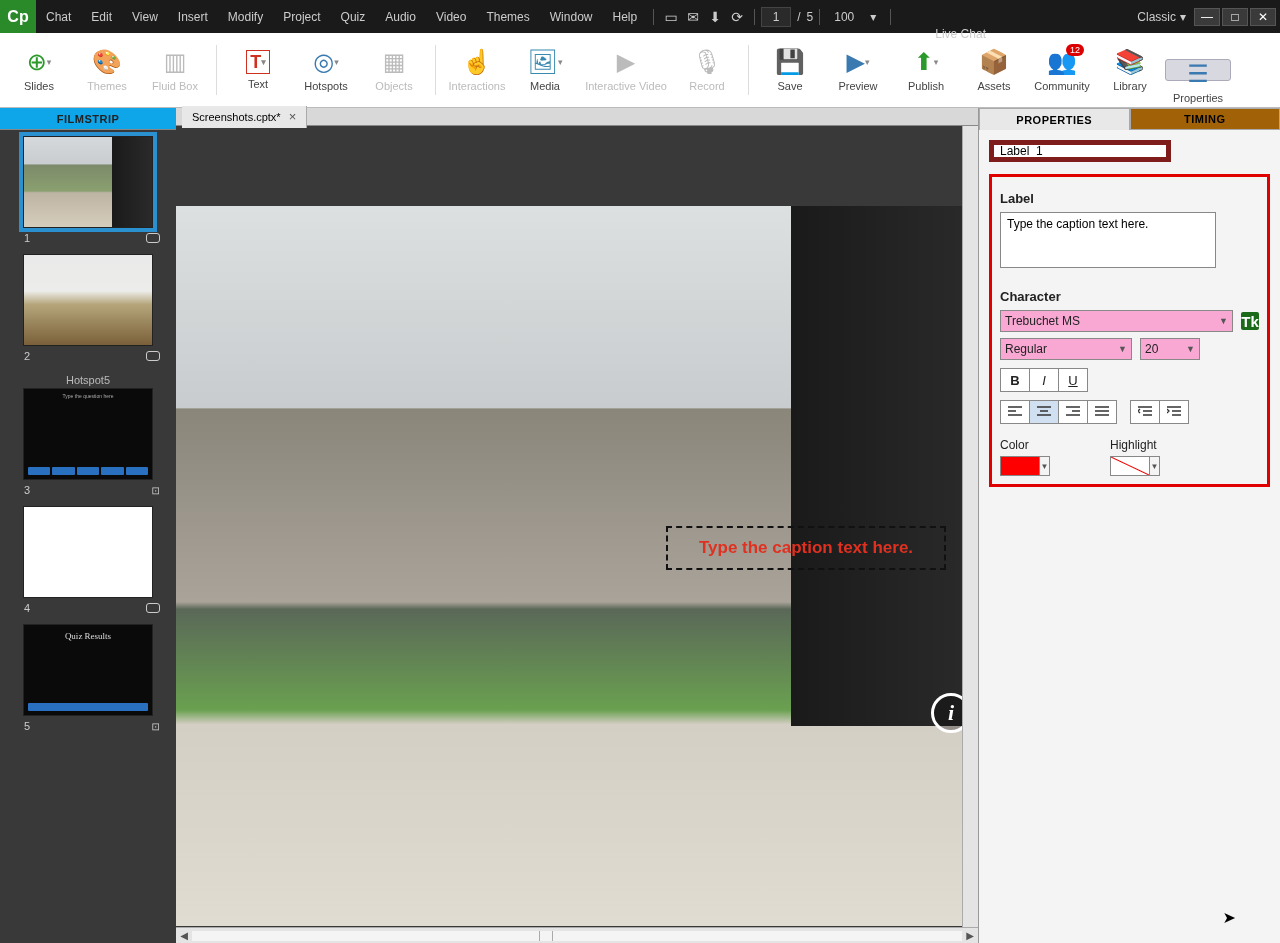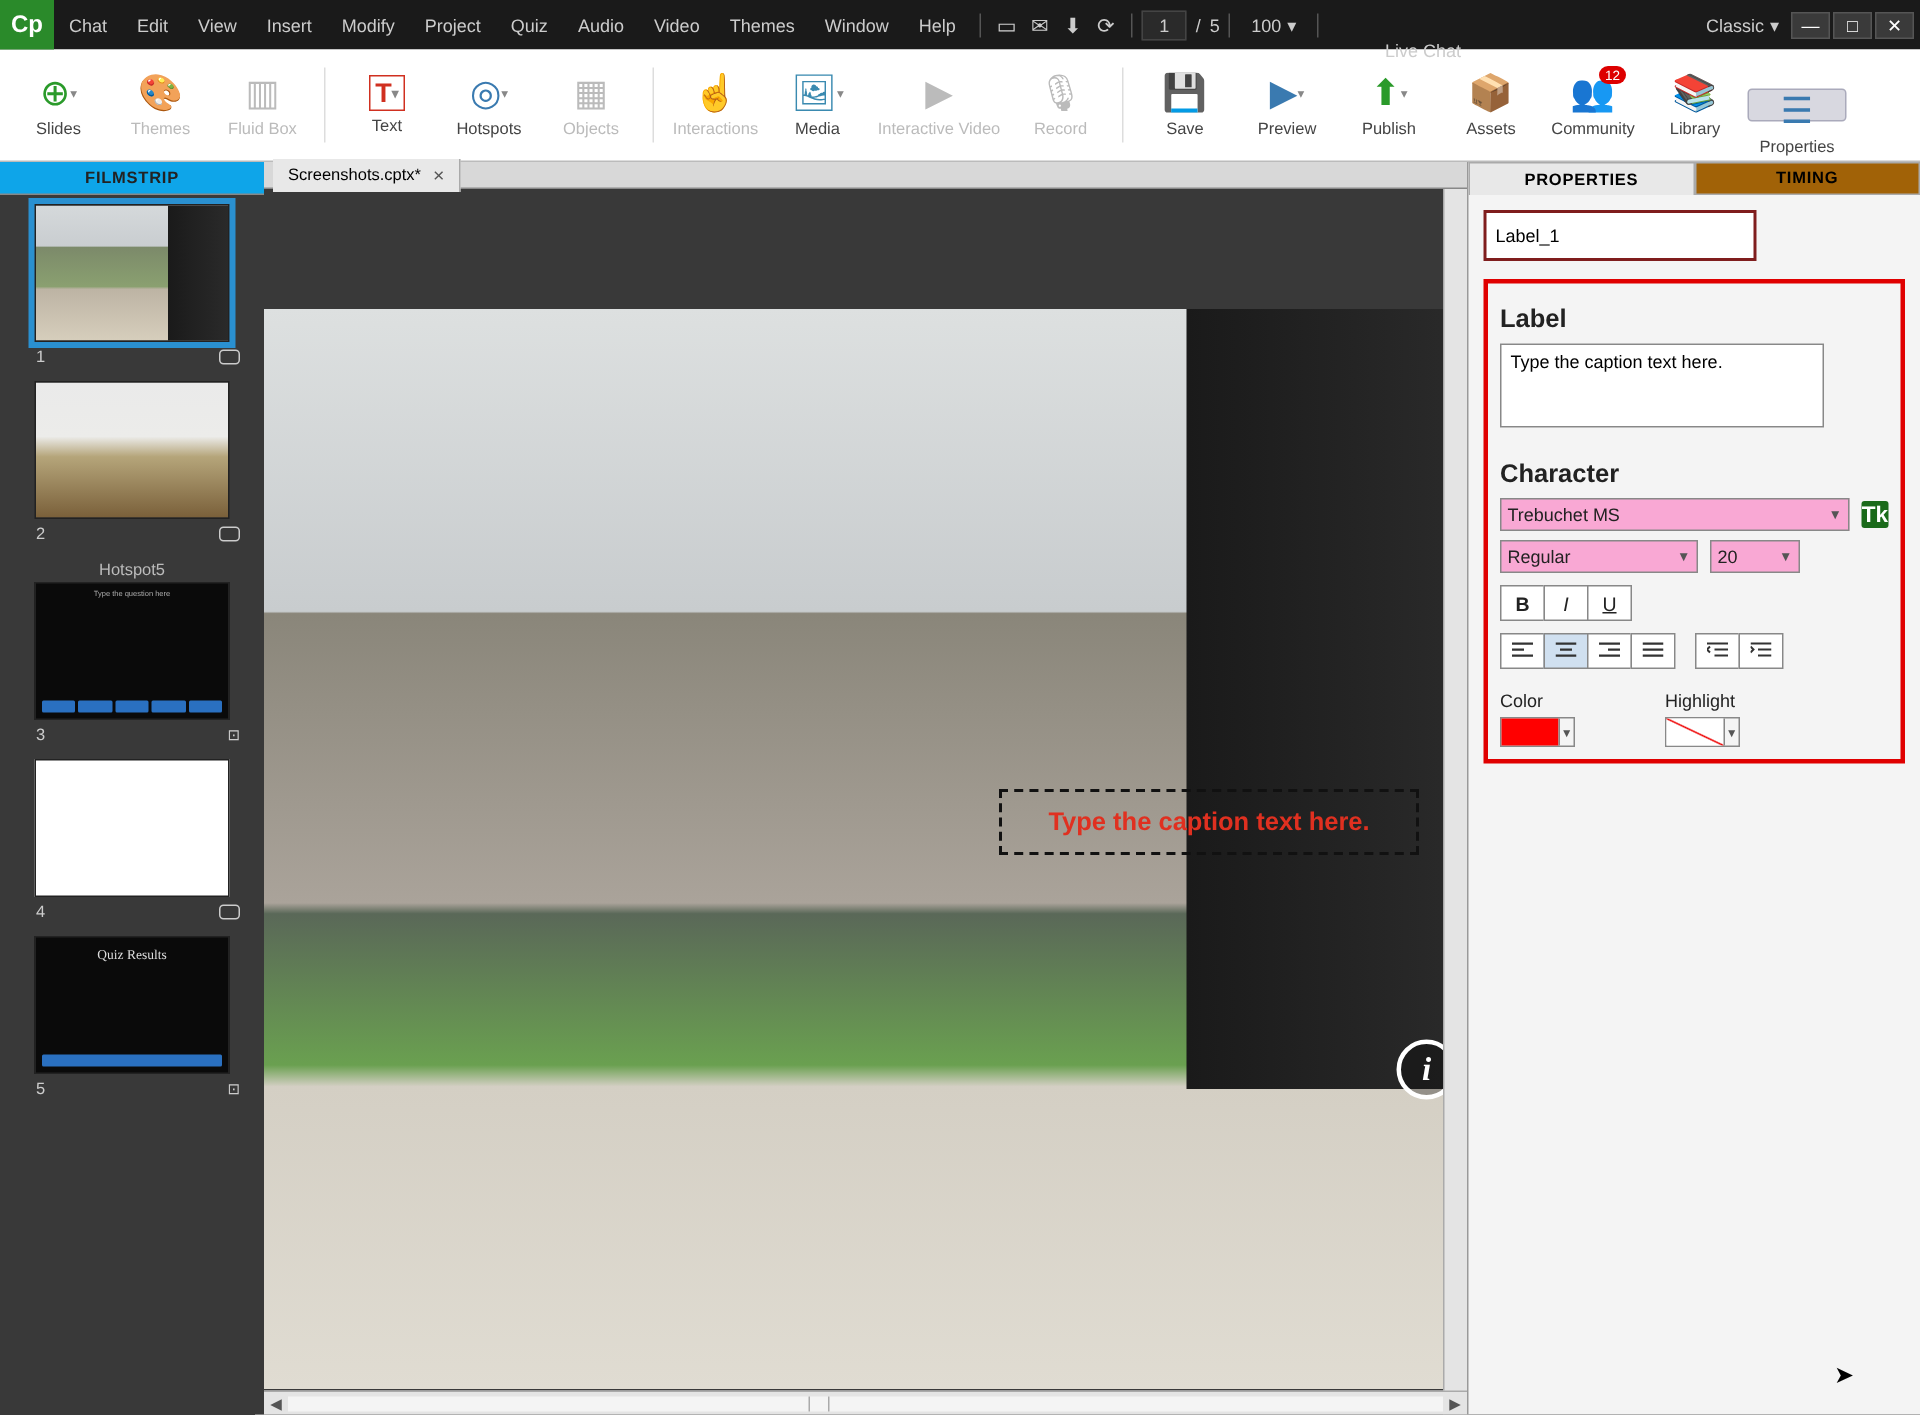--- a/index.html
+++ b/index.html
@@ -6,21 +6,21 @@
 body { width: 1280px; height: 943px; background: #fff; overflow: hidden; user-select: none; }
 
 
 .titlebar { height: 33px; background: #1a1a1a; display: flex; align-items: center; color: #ccc; font-size: 12px; }
 .app-logo { width: 36px; height: 33px; background: #2a8a2a; color: #fff; font-weight: bold; display: flex; align-items: center; justify-content: center; font-size: 16px; }
 .menu-item { padding: 0 10px; cursor: pointer; height: 33px; display: flex; align-items: center; }
 .divider-v { width: 1px; height: 16px; background: #555; margin: 0 6px; }
 .titlebar-icon { width: 22px; text-align: center; font-size: 14px; cursor: pointer; }
 .pagenum { display: flex; align-items: center; gap: 6px; }
 .page-input { width: 30px; height: 20px; background: #2a2a2a; border: 1px solid #444; color: #ccc; text-align: center; font-size: 12px; }
-.zoom-sel { display: flex; align-items: center; gap: 4px; padding: 0 8px; }
+.zoom-sel { display: flex; align-items: center; gap: 16px; padding: 0 8px; }
 .spacer { flex: 1; }
 .workspace { padding: 0 8px; display: flex; align-items: center; gap: 4px; }
 .win-controls { display: flex; gap: 2px; margin-right: 4px; }
 .win-btn { width: 26px; height: 18px; background: #3a3a3a; color: #fff; display: flex; align-items: center; justify-content: center; font-size: 12px; border: 1px solid #555; cursor: pointer; }
 
 
 .toolbar { height: 75px; background: #fff; border-bottom: 1px solid #bbb; display: flex; align-items: center; padding: 0 6px; gap: 2px; }
 .tool-btn { width: 66px; height: 70px; display: flex; flex-direction: column; align-items: center; justify-content: center; gap: 4px; cursor: pointer; border-radius: 3px; }
 .tool-btn.sel { background: #d8d8e0; border: 1px solid #aab; }
 .tool-icon { width: 28px; height: 28px; display: flex; align-items: center; justify-content: center; font-size: 24px; }
@@ -54,23 +54,23 @@
 .hscroll { position:absolute; bottom:0; left:176px; right:302px; height:16px; background:#e4e4e4; border-top:1px solid #aaa; display:flex; align-items:center; }
 .hscroll .arrow { width:16px; text-align:center; font-size:10px; color:#555; cursor:pointer; }
 .hscroll .track { flex:1; height:10px; background:#f4f4f4; position:relative; }
 .vscroll-stub { position:absolute; right:0; top:0; bottom:0; width:16px; background:#e4e4e4; border-left:1px solid #aaa; }
 
 .right-panel { width: 302px; background: #f4f4f4; border-left: 1px solid #999; display: flex; flex-direction: column; }
 .prop-tabs { height: 22px; display: flex; }
 .prop-tab { flex: 1; display: flex; align-items: center; justify-content: center; font-size: 11px; font-weight: bold; letter-spacing: .5px; background: #a16207; border: 1px solid #aaa; cursor: pointer; }
 .prop-tab.active { background: #e8e8e8; border-bottom: none; }
 .prop-body { flex:1; padding: 10px; font-size: 12px; color: #222; position: relative; }
-.name-input { width: 182px; height: 34px; border: 2px solid #7f1d1d; padding: 0 6px; font-size: 12px; background:#fff; }
+.name-input { width: 182px; height: 22px; border: 5px solid #7f1d1d; padding: 0 6px; font-size: 12px; background:#fff; }
 .red-box { border: 3px solid #e00000; padding: 8px; margin-top: 12px; }
-.sec-label { font-weight: bold; font-size: 17px; margin: 6px 0; }
+.sec-label { font-weight: bold; font-size: 13px; margin: 6px 0; }
 .txtarea { width: 216px; height: 56px; border: 1px solid #888; padding: 4px 6px; font-size: 12px; resize: none; background:#fff; font-family: inherit; }
 .select-row { display: flex; gap: 8px; margin: 6px 0; align-items: center; }
 .sel { height: 22px; border: 1px solid #888; background: #f9a8d4; font-size: 12px; padding: 0 4px; display:flex; align-items:center; justify-content:space-between; gap:4px; cursor:pointer; }
 .sel .tri { font-size: 9px; color: #555; }
 .tk-badge { width: 18px; height: 18px; background: #1a6a1a; color: #fff; font-size: 15px; font-weight: bold; display: flex; align-items: center; justify-content: center; border-radius: 2px; }
 .btn-row { display: flex; gap: 0; margin: 8px 0; }
 .fmt-btn { width: 30px; height: 24px; border: 1px solid #888; background: #fff; display: flex; align-items: center; justify-content: center; font-size: 13px; cursor: pointer; margin-left:-1px; }
 .fmt-btn:first-child { margin-left:0; }
 .fmt-btn.sel { background: #d0e0f0; }
 .btn-group-gap { width: 14px; }

